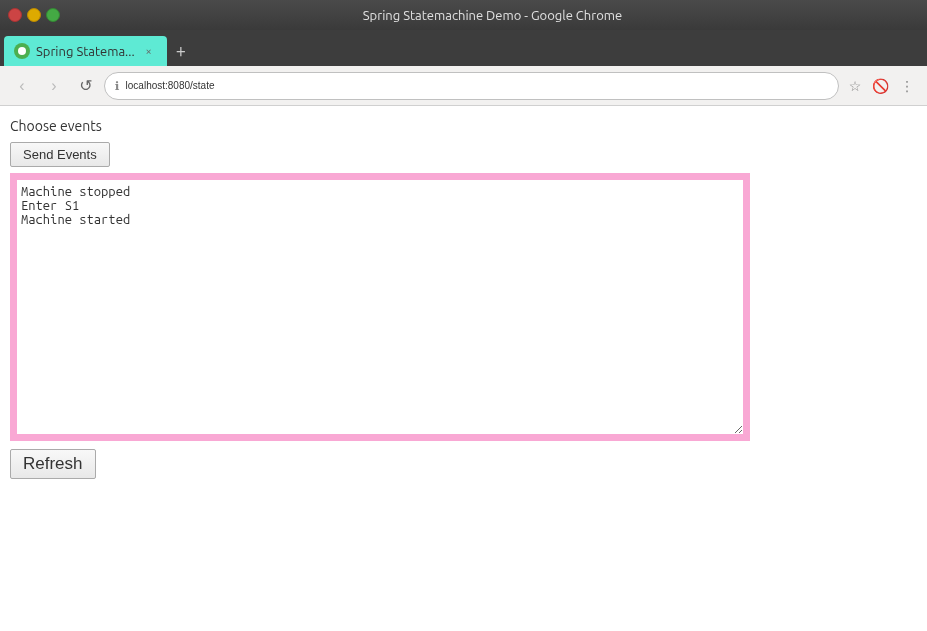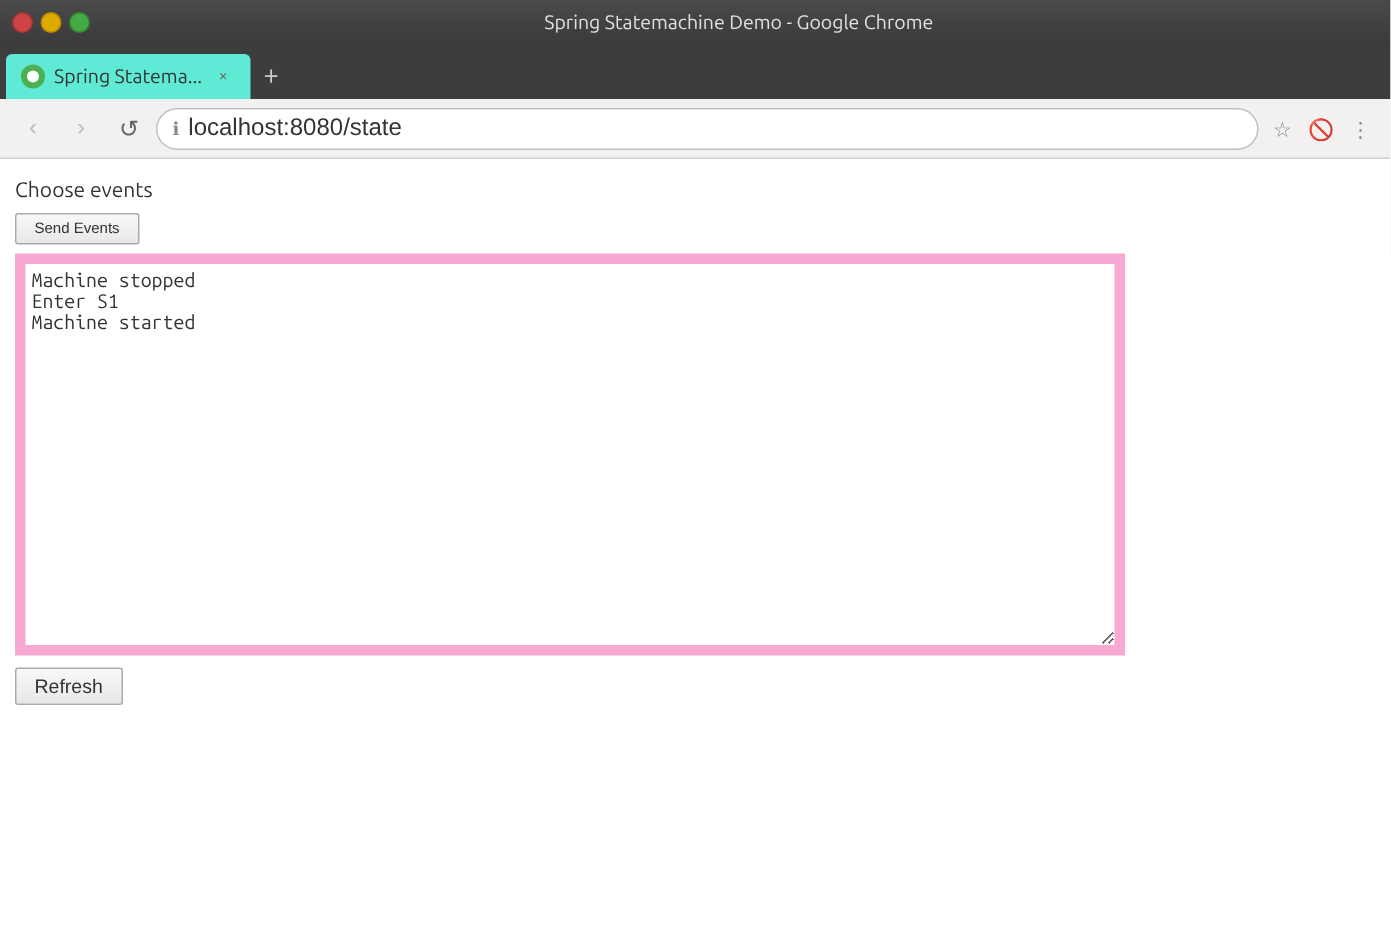--- a/index.html
+++ b/index.html
@@ -170,21 +170,21 @@
 
     .address-icon {
       color: #888;
       font-size: 12px;
     }
 
     .address-input {
       flex: 1;
       border: none;
       outline: none;
-      font-size: 16px;
+      font-size: 10px;
       color: #333;
       background: transparent;
     }
 
     .nav-actions {
       display: flex;
       gap: 2px;
     }
 
     .nav-action-btn {
@@ -238,21 +238,21 @@
     .event-label {
       font-size: 14px;
       color: #333;
     }
 
     .send-btn {
       display: inline-block;
       padding: 4px 12px;
       border: 1px solid #aaa;
       background: linear-gradient(to bottom, #f8f8f8, #e8e8e8);
-      font-size: 10px;
+      font-size: 13px;
       color: #333;
       cursor: pointer;
       border-radius: 2px;
       margin-bottom: 6px;
     }
 
     .output-textarea {
       width: 740px;
       height: 268px;
       border: 7px solid #f9a8d4;
@@ -264,21 +264,21 @@
       resize: both;
       display: block;
       margin-bottom: 8px;
     }
 
     .refresh-btn {
       display: inline-block;
       padding: 4px 12px;
       border: 1px solid #aaa;
       background: linear-gradient(to bottom, #f8f8f8, #e8e8e8);
-      font-size: 13px;
+      font-size: 17px;
       color: #333;
       cursor: pointer;
       border-radius: 2px;
     }
   </style>
 </head>
 <body>
 
 <div class="title-bar">
   <div class="window-controls">

